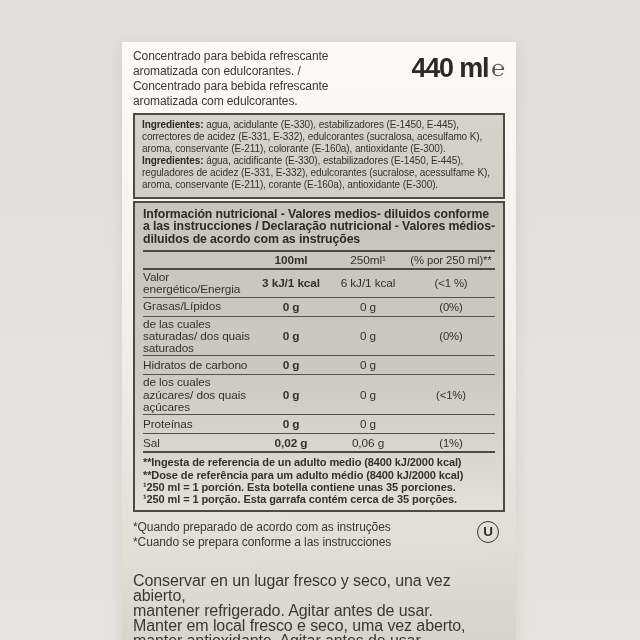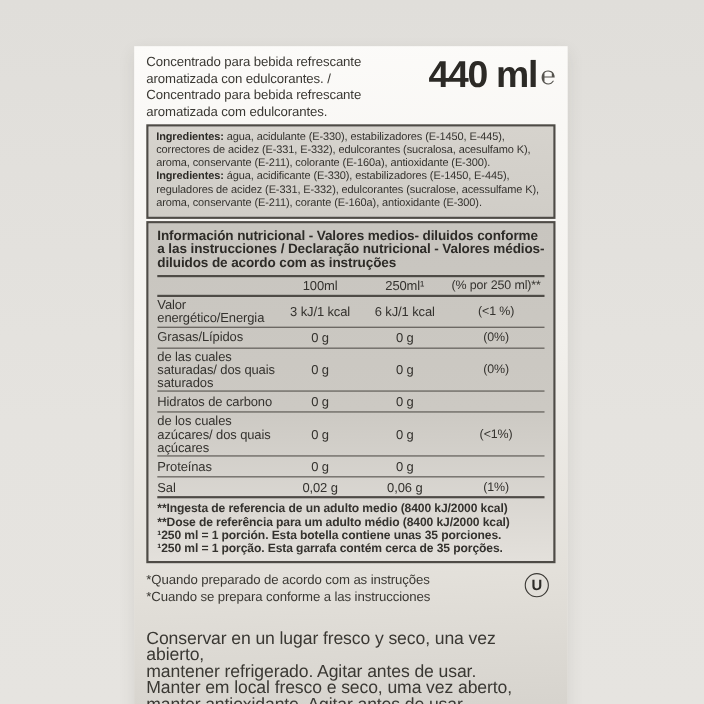--- a/index.html
+++ b/index.html
@@ -14,21 +14,21 @@
   .label-card {
     position: absolute; left: 122px; top: 42px; width: 394px;
     background: linear-gradient(178deg, #fcfbf9 0%, #f2f0ec 45%, #e3e0da 78%, #d5d2cc 100%);
     box-shadow: 0 5px 14px rgba(60,58,52,0.10);
     padding: 7px 11px 9px 11px;
     letter-spacing: -0.1px;
   }
   .top-row { display: flex; justify-content: space-between; align-items: flex-start; gap: 40px; }
   .description { width: 288px; font-size: 12px; line-height: 15px; color: #3a3833; }
   .volume-wrap { display: flex; align-items: flex-start; margin-top: 6px; white-space: nowrap; }
-  .volume { font-size: 34px; font-weight: 700; letter-spacing: -1.2px; color: #2c2a26; line-height: 26px; }
+  .volume { font-size: 27px; font-weight: 700; letter-spacing: -1.2px; color: #2c2a26; line-height: 26px; }
   .e-mark { font-size: 23px; font-weight: 400; color: #55534e; line-height: 26px; margin-left: 3px; }
 
   .box {
     border: 2px solid #4e4b46;
     margin-top: 4px;
   }
   .ingredients-box {
     background: linear-gradient(180deg, #d6d3cd 0%, #d0cdc7 100%);
     padding: 4px 7px 5px 7px;
     font-size: 10px; line-height: 12.1px;
@@ -46,21 +46,21 @@
     font-weight: 700; font-size: 12.3px; line-height: 12.8px;
     color: #2d2b27;
     padding: 1px 0 4px 0;
     border-bottom: 2.5px solid #4e4b46;
   }
   .tbl { width: 100%; font-size: 11.8px; color: #34322e; }
   .trow { display: flex; align-items: center; border-bottom: 1.5px solid #55524d; min-height: 19px; padding: 1px 0; }
   .trow.colhead { border-bottom: 2px solid #4e4b46; min-height: 18px; }
   .trow.last { border-bottom: 2px solid #4e4b46; }
   .c-label { flex: 1 1 auto; line-height: 12.3px; padding-right: 2px; }
-  .c-v1 { flex: 0 0 76px; text-align: center; }
+  .c-v1 { flex: 0 0 76px; text-align: center; font-weight: bold; }
   .c-v2 { flex: 0 0 78px; text-align: center; }
   .c-pct { flex: 0 0 88px; text-align: center; white-space: nowrap; font-size: 11.3px; }
   .footnotes { padding-top: 3px; font-size: 11px; line-height: 12.2px; color: #34322e; font-weight: bold; }
 
   .prep-row { position: relative; margin-top: 8px; font-size: 12px; line-height: 14.6px; color: #3a3833; }
   .kosher {
     position: absolute; right: 6px; top: 1px;
     width: 22px; height: 22px; border: 1.6px solid #3a3834; border-radius: 50%;
     display: flex; align-items: center; justify-content: center;
     font-size: 13.5px; font-weight: 700; color: #2d2b27;

